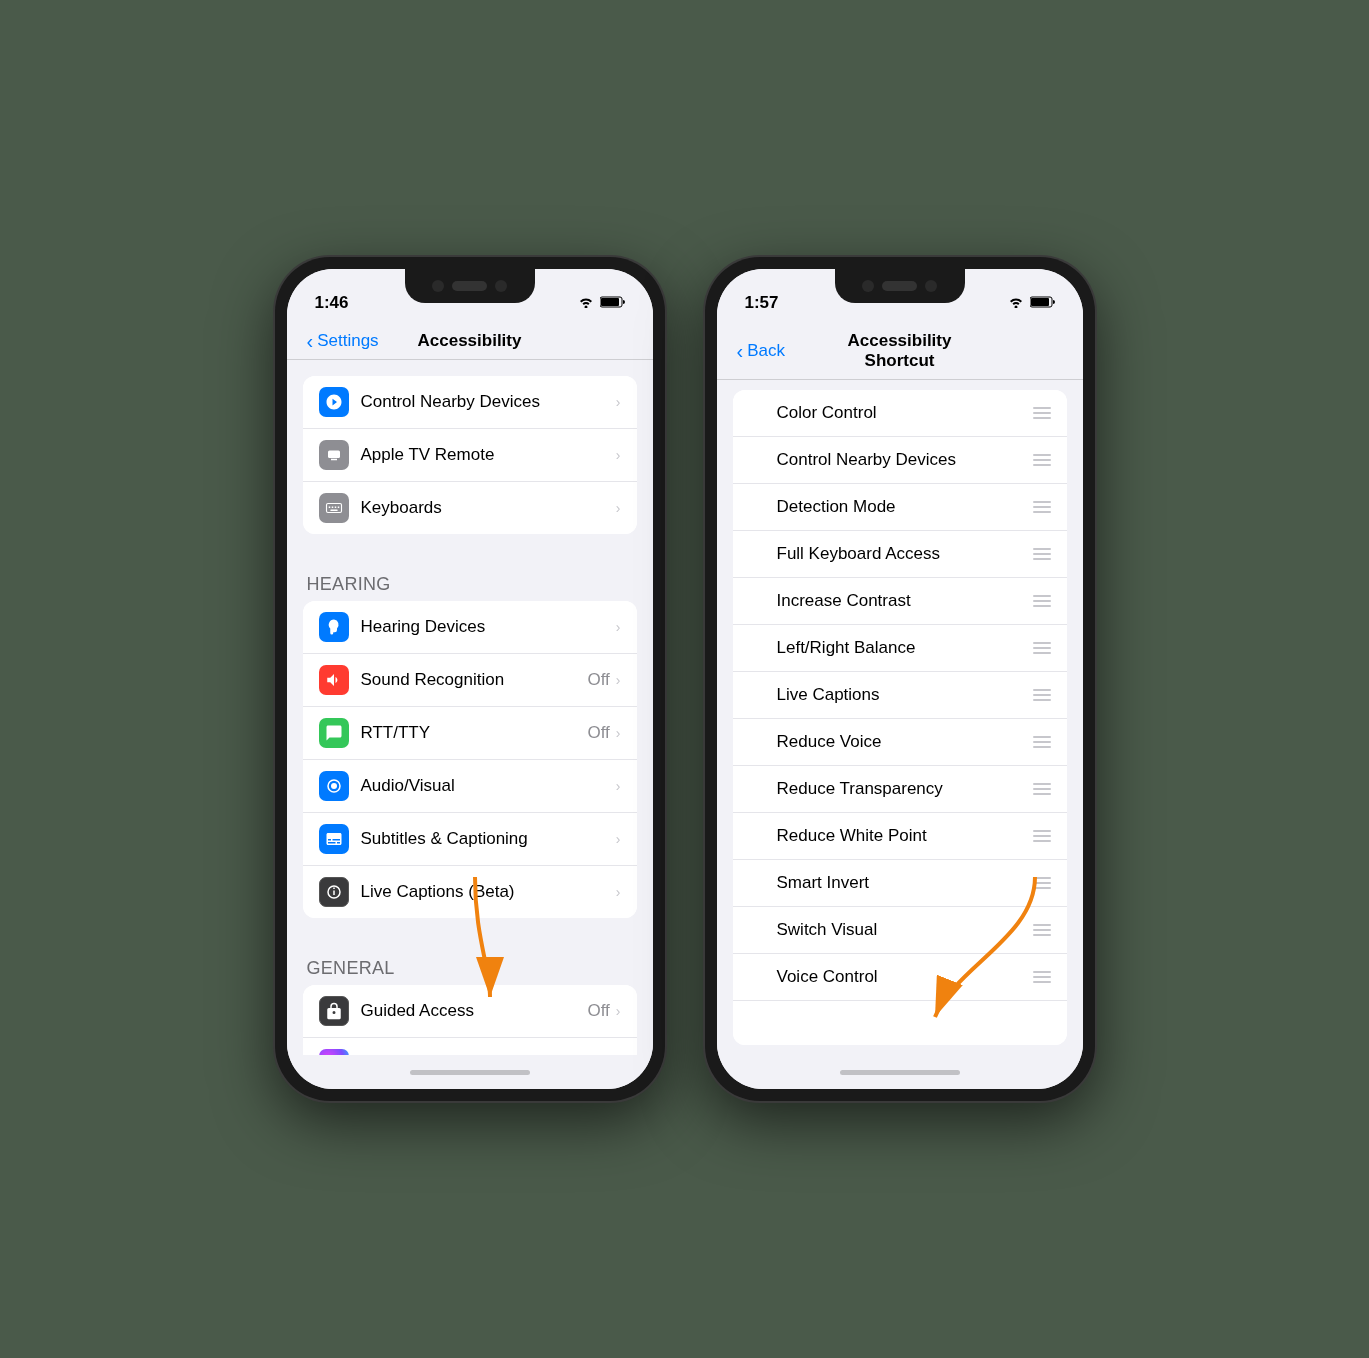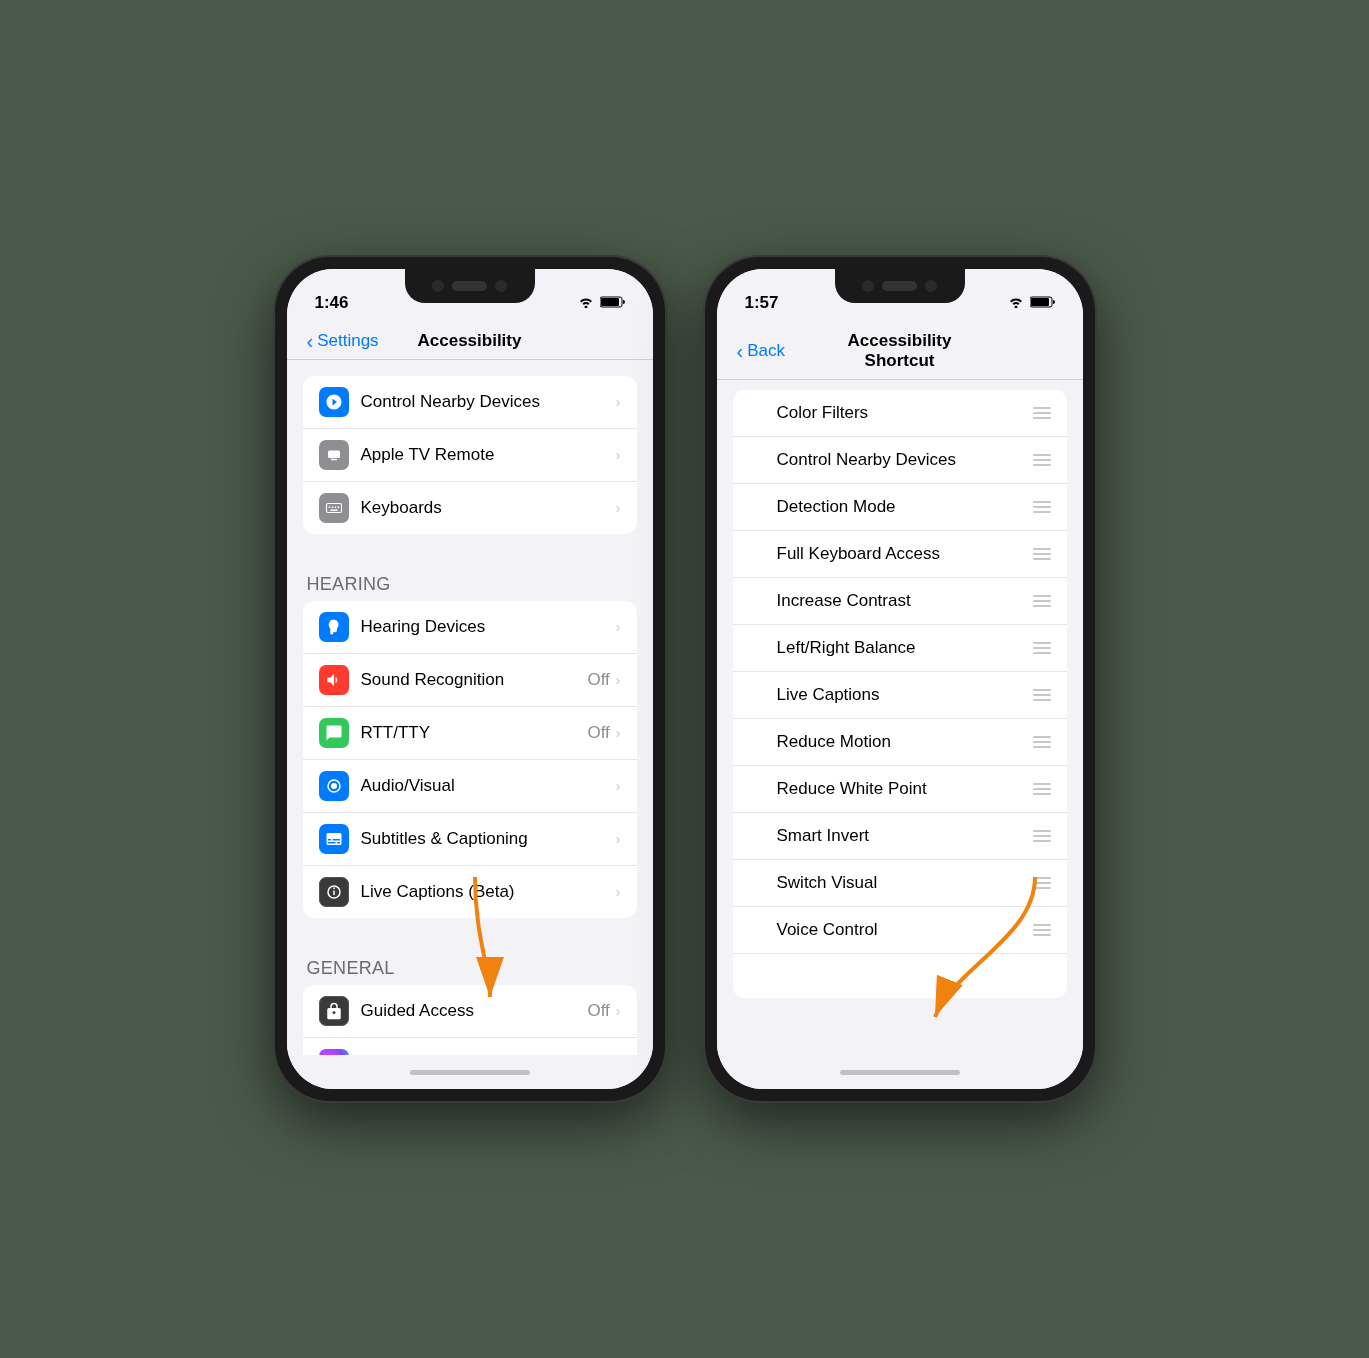--- a/index.html
+++ b/index.html
@@ -496,21 +496,21 @@
         </div>
         <div class="nav-title">Accessibility Shortcut</div>
         <div class="nav-right"></div>
       </div>
 
       <div class="content">
         <div style="height:10px"></div>
         <div class="list-group">
           <div class="list-item">
             <span class="list-item-check" style="opacity:0">✓</span>
-            <span class="list-item-label">Color Filters</span>
+            <span class="list-item-label">Color Control</span>
             <div class="list-item-drag">
                 <div class="drag-line"></div>
                 <div class="drag-line"></div>
                 <div class="drag-line"></div>
               </div>
           </div>
           <div class="list-item">
             <span class="list-item-check" style="opacity:0">✓</span>
             <span class="list-item-label">Control Nearby Devices</span>
             <div class="list-item-drag">
@@ -559,21 +559,30 @@
             <span class="list-item-check" style="opacity:0">✓</span>
             <span class="list-item-label">Live Captions</span>
             <div class="list-item-drag">
                 <div class="drag-line"></div>
                 <div class="drag-line"></div>
                 <div class="drag-line"></div>
               </div>
           </div>
           <div class="list-item">
             <span class="list-item-check" style="opacity:0">✓</span>
-            <span class="list-item-label">Reduce Motion</span>
+            <span class="list-item-label">Reduce Voice</span>
+            <div class="list-item-drag">
+                <div class="drag-line"></div>
+                <div class="drag-line"></div>
+                <div class="drag-line"></div>
+              </div>
+          </div>
+          <div class="list-item">
+            <span class="list-item-check" style="opacity:0">✓</span>
+            <span class="list-item-label">Reduce Transparency</span>
             <div class="list-item-drag">
                 <div class="drag-line"></div>
                 <div class="drag-line"></div>
                 <div class="drag-line"></div>
               </div>
           </div>
           <div class="list-item">
             <span class="list-item-check" style="opacity:0">✓</span>
             <span class="list-item-label">Reduce White Point</span>
             <div class="list-item-drag">

